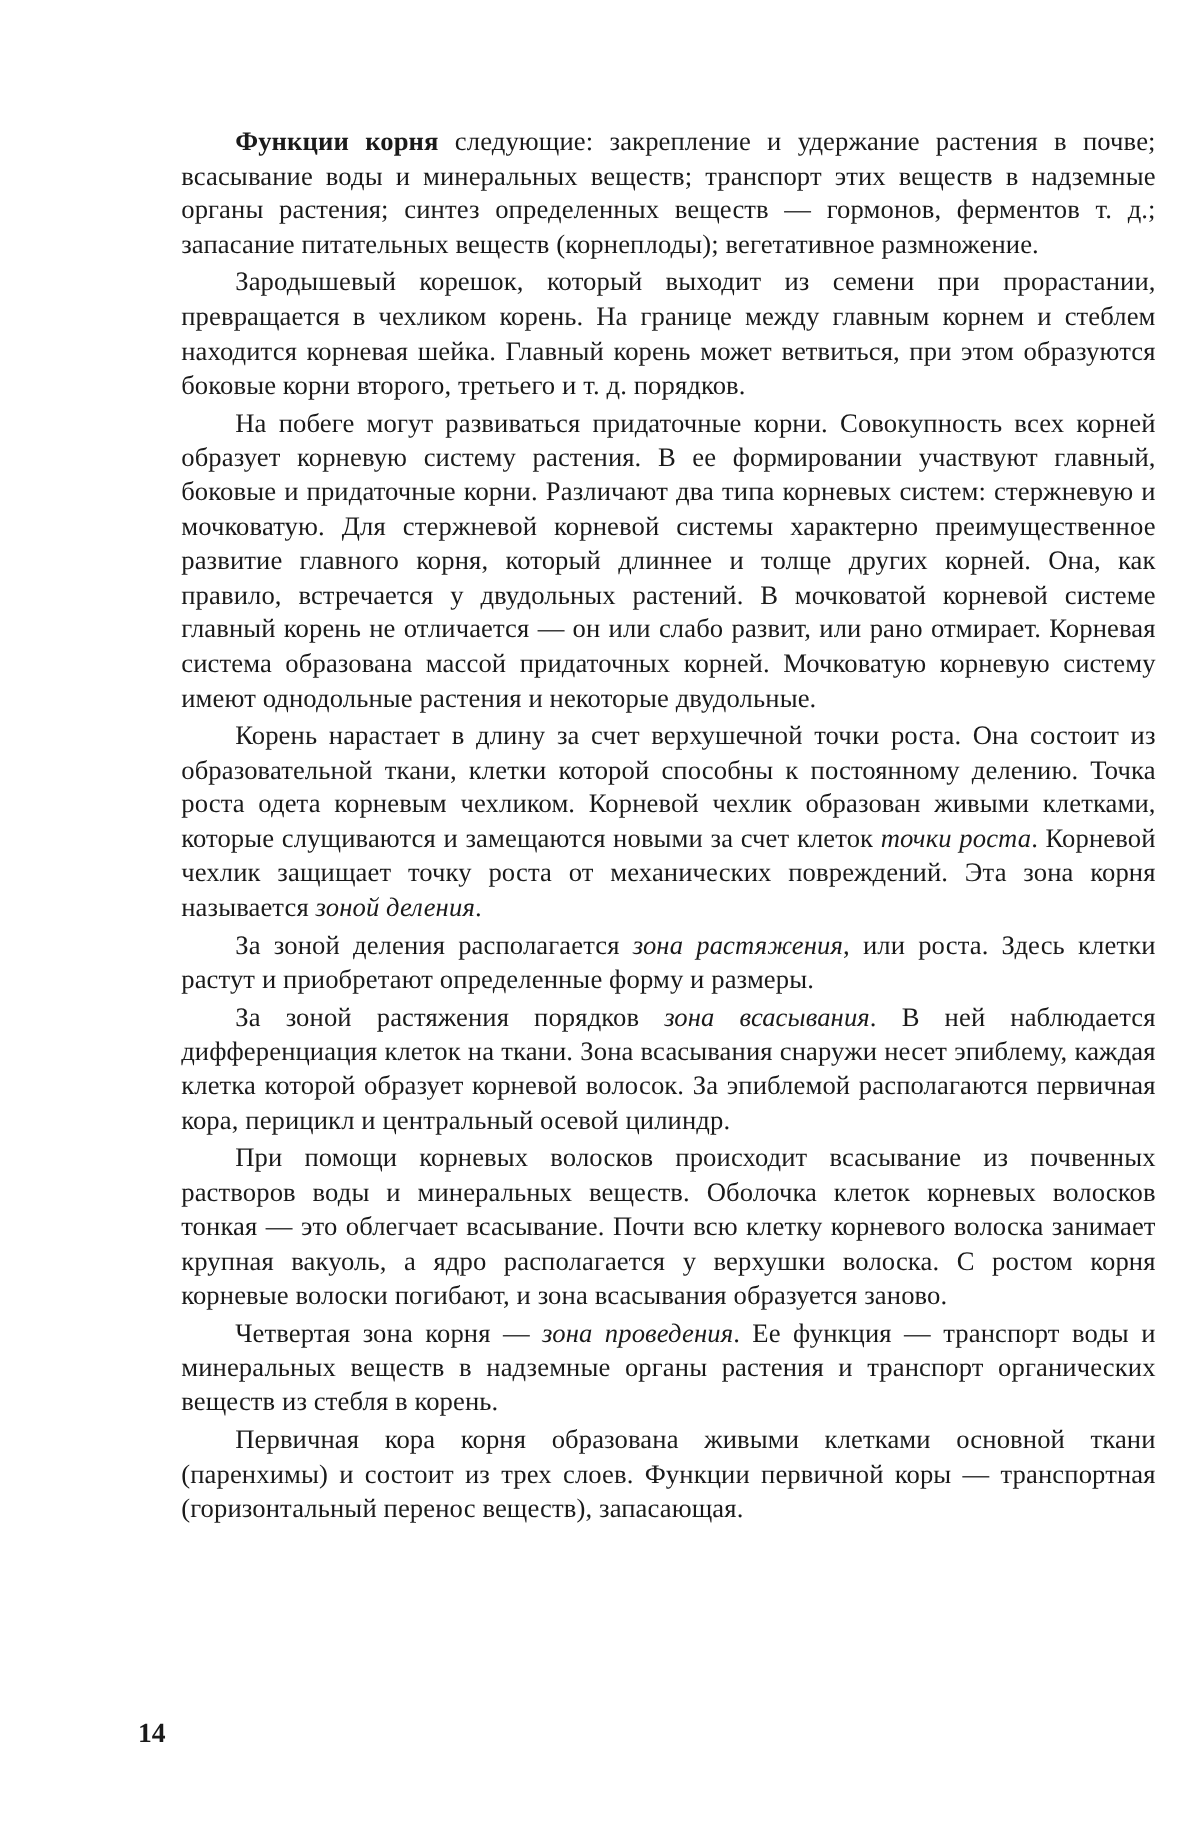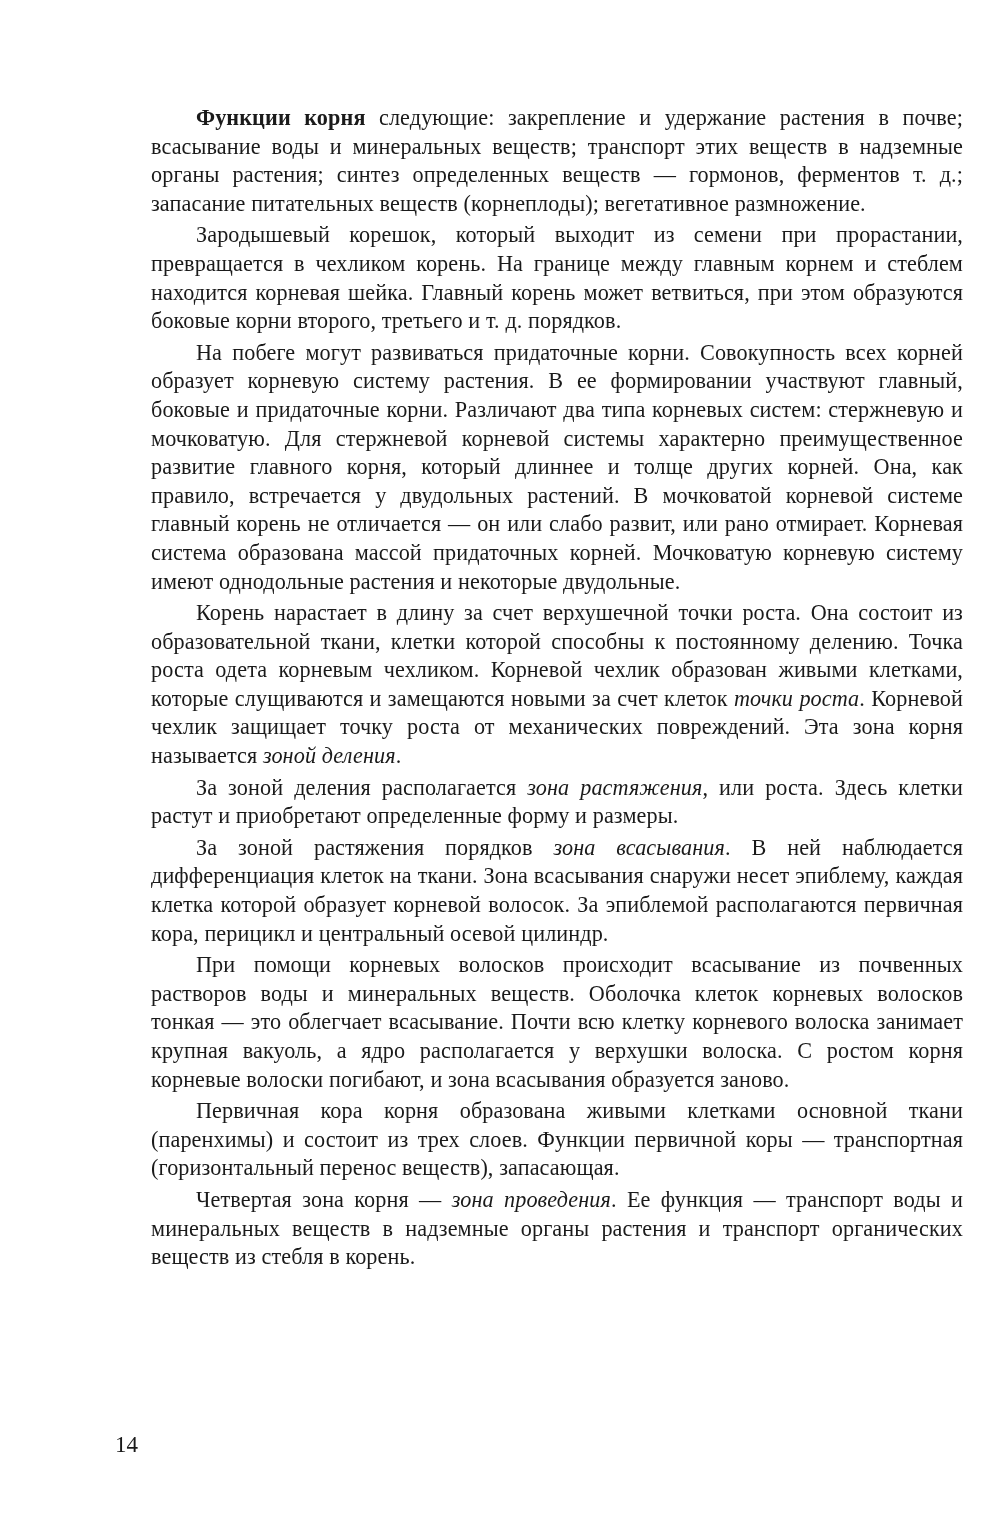--- a/index.html
+++ b/index.html
@@ -32,21 +32,21 @@
       hyphens: manual;
     }
     .para b { font-weight: bold; }
     .para i { font-style: italic; }
     .page-number {
       position: absolute;
       left: 115px;
       top: 1432px;
       font-family: "Liberation Serif", "DejaVu Serif", serif;
       font-size: 23px;
-      font-weight: normal;
+      font-weight: bold;
     }
   </style>
 </head>
 <body>
 
 <div class="page">
   <p class="para">
     <b>Функции корня</b><span> следующие: закрепление и удержание растения в почве; всасывание воды и минеральных веществ; транспорт этих веществ в надземные органы растения; синтез определенных веществ — гормонов, ферментов т. д.; запасание питательных веществ (корнеплоды); вегетативное размножение.</span>
   </p>
 
@@ -68,21 +68,21 @@
 
   <p class="para">
     <span>За зоной растяжения порядков </span><i>зона всасывания</i><span>. В ней наблюдается дифференциация клеток на ткани. Зона всасывания снаружи несет эпиблему, каждая клетка которой образует корневой волосок. За эпиблемой располагаются первичная кора, перицикл и центральный осевой цилиндр.</span>
   </p>
 
   <p class="para">
     <span>При помощи корневых волосков происходит всасывание из почвенных растворов воды и минеральных веществ. Оболочка клеток корневых волосков тонкая — это облегчает всасывание. Почти всю клетку корневого волоска занимает крупная вакуоль, а ядро располагается у верхушки волоска. С ростом корня корневые волоски погибают, и зона всасывания образуется заново.</span>
   </p>
 
   <p class="para">
-    <span>Первичная кора корня образована живыми клетками основной ткани (паренхимы) и состоит из трех слоев. Функции первичной коры — транспортная (горизонтальный перенос веществ), запасающая.</span>
+    <span>Четвертая зона корня — </span><i>зона проведения</i><span>. Ее функция — транспорт воды и минеральных веществ в надземные органы растения и транспорт органических веществ из стебля в корень.</span>
   </p>
 
   <p class="para">
-    <span>Четвертая зона корня — </span><i>зона проведения</i><span>. Ее функция — транспорт воды и минеральных веществ в надземные органы растения и транспорт органических веществ из стебля в корень.</span>
+    <span>Первичная кора корня образована живыми клетками основной ткани (паренхимы) и состоит из трех слоев. Функции первичной коры — транспортная (горизонтальный перенос веществ), запасающая.</span>
   </p>
 </div>
 
 <div class="page-number">14</div>
 
 </body></html>

